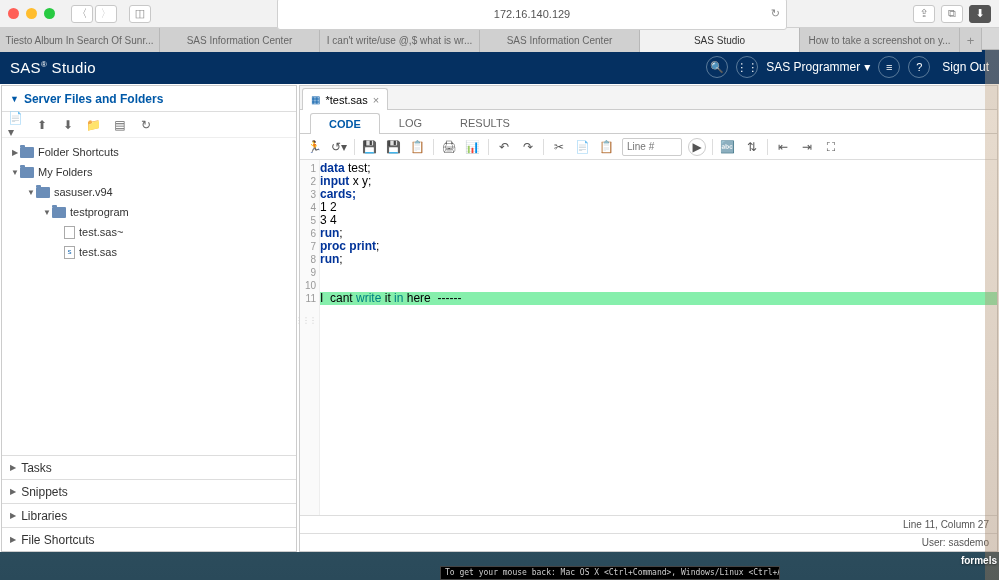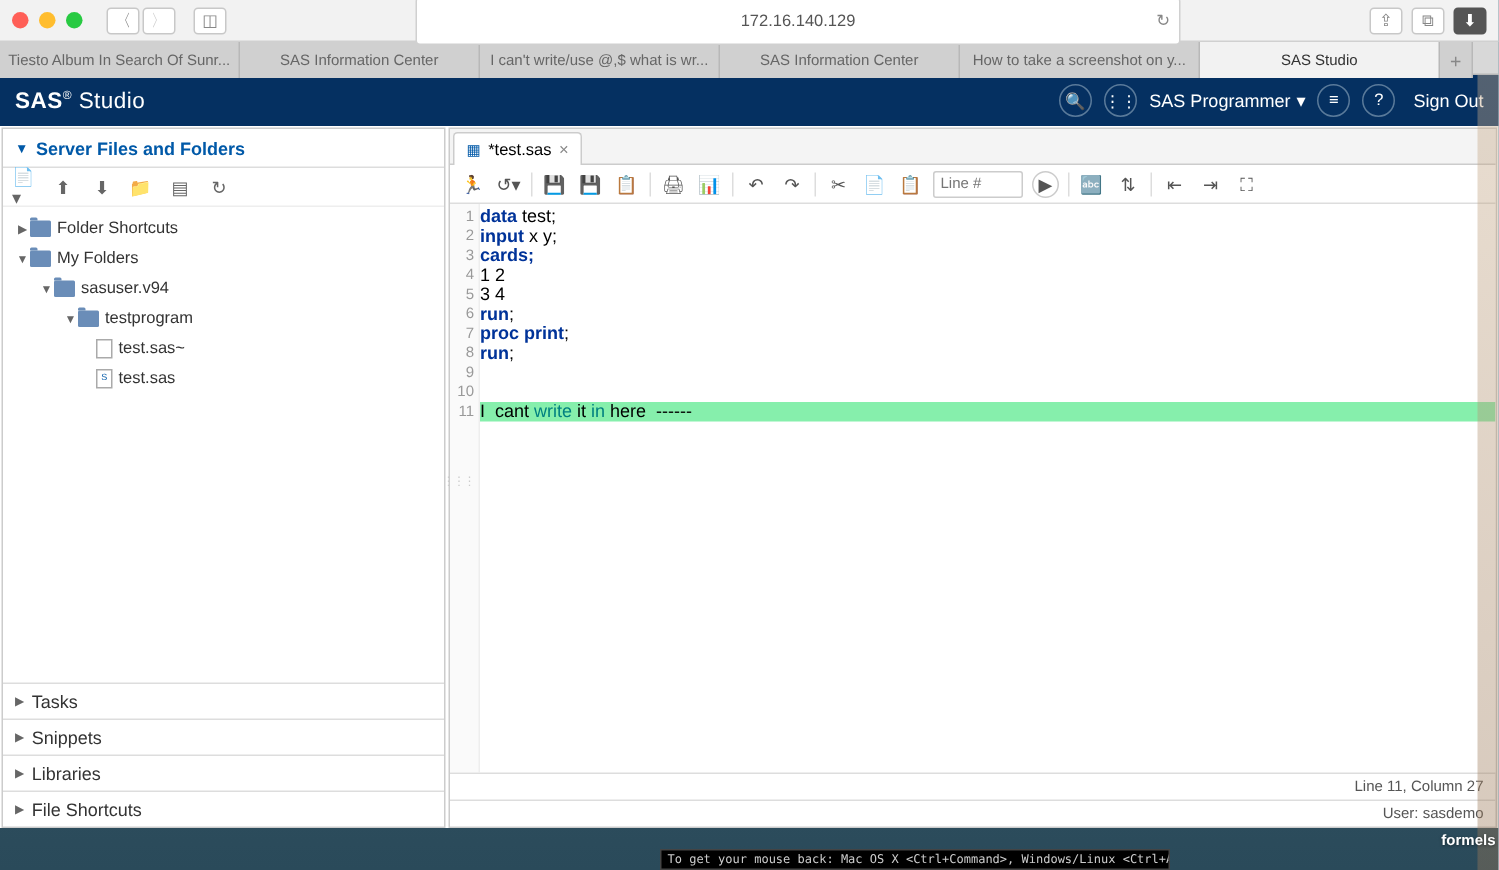--- a/index.html
+++ b/index.html
@@ -18,21 +18,21 @@
 .right-btns { display: flex; gap: 6px; }
 
 .tab-bar { height: 22px; background: #d8d8d8; display: flex; border-bottom: 1px solid #b8b8b8; }
 .btab { flex: 1; max-width: 160px; border-right: 1px solid #b8b8b8; font-size: 10px; color: #666; display: flex; align-items: center; justify-content: center; padding: 12px 6px; overflow: hidden; white-space: nowrap; text-overflow: ellipsis; background: #d0d0d0; }
 .btab.active { background: #f2f2f2; color: #333; }
 .btab.add { flex: 0 0 22px; font-size: 13px; color: #888; }
 
 
 .sas-header { height: 34px; background: #053061; display: flex; align-items: center; padding: 0 10px; color: #fff; }
 .sas-logo { font-size: 15px; font-weight: 300; letter-spacing: 0.3px; }
-.sas-logo b { font-weight: 700; margin-top: 32px; } .sas-logo sup { font-size: 8px; }
+.sas-logo b { font-weight: 400; margin-top: 32px; } .sas-logo sup { font-size: 8px; }
 .sas-header-right { margin-left: auto; display: flex; align-items: center; gap: 8px; }
 .hicon { width: 22px; height: 22px; border: 1px solid #5a7a9a; border-radius: 50%; display: flex; align-items: center; justify-content: center; font-size: 11px; color: #fff; }
 .sas-user { font-size: 12px; display: flex; align-items: center; gap: 4px; }
 .sas-signout { font-size: 12px; margin-left: 4px; }
 
 
 .main { display: flex; height: 468px; background: #fff; }
 .sidebar { width: 296px; border-right: 1px solid #ddd; display: flex; flex-direction: column; background: #fff; margin: 1px 0 0 1px; border: 1px solid #ccc; }
 .panel-header { height: 26px; background: #fff; border-bottom: 1px solid #ddd; display: flex; align-items: center; padding: 0 8px; font-size: 12px; font-weight: 700; color: #0059a8; }
 .panel-header .caret { margin-right: 5px; font-size: 9px; }
@@ -101,22 +101,22 @@
     <div class="nav-btn">⧉</div>
     <div class="nav-btn" style="background:#555;color:#fff;border-color:#555;">⬇</div>
   </div>
 </div>
 
 <div class="tab-bar">
   <div class="btab">Tiesto Album In Search Of Sunr...</div>
   <div class="btab">SAS Information Center</div>
   <div class="btab">I can't write/use @,$ what is wr...</div>
   <div class="btab">SAS Information Center</div>
+  <div class="btab active">SAS Studio</div>
   <div class="btab">How to take a screenshot on y...</div>
-  <div class="btab active">SAS Studio</div>
   <div class="btab add">+</div>
 </div>
 
 <div class="sas-header">
   <div class="sas-logo">
     <b>SAS</b><sup>®</sup><span> Studio</span>
   </div>
   <div class="sas-header-right">
     <div class="hicon">🔍</div>
     <div class="hicon">⋮⋮</div>
@@ -194,20 +194,25 @@
   </div>
 
   <div class="editor-area">
     <div class="drag-handle">⋮⋮⋮</div>
     <div class="file-tabs">
       <div class="file-tab">
         <span style="color:#0059a8;font-size:10px;">▦</span>
         <span>*test.sas</span>
         <span class="close">×</span>
       </div>
+    </div>
+    <div class="view-tabs">
+      <div class="vtab active">CODE</div>
+      <div class="vtab">LOG</div>
+      <div class="vtab">RESULTS</div>
     </div>
     <div class="editor-toolbar">
       <div class="etool" style="color:#0059a8;">🏃</div>
       <div class="etool">↺▾</div>
       <div class="etool sep"></div>
       <div class="etool">💾</div>
       <div class="etool">💾</div>
       <div class="etool">📋</div>
       <div class="etool sep"></div>
       <div class="etool">🖨</div>

